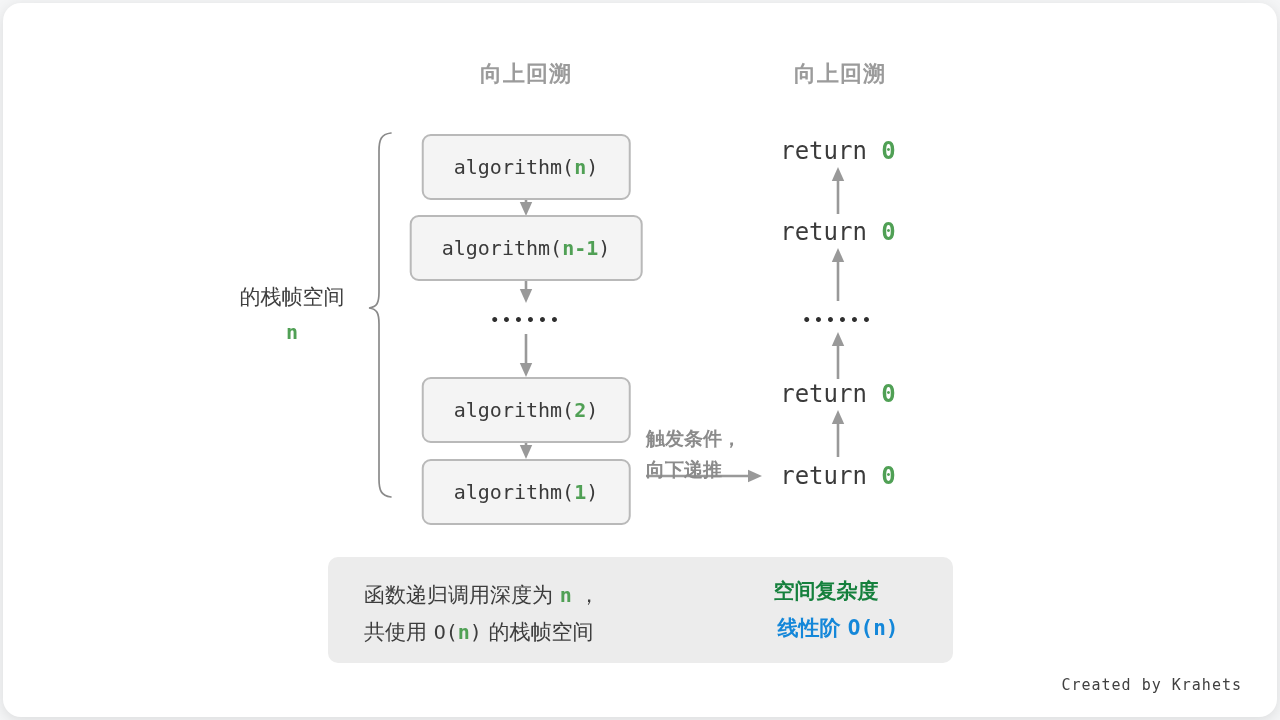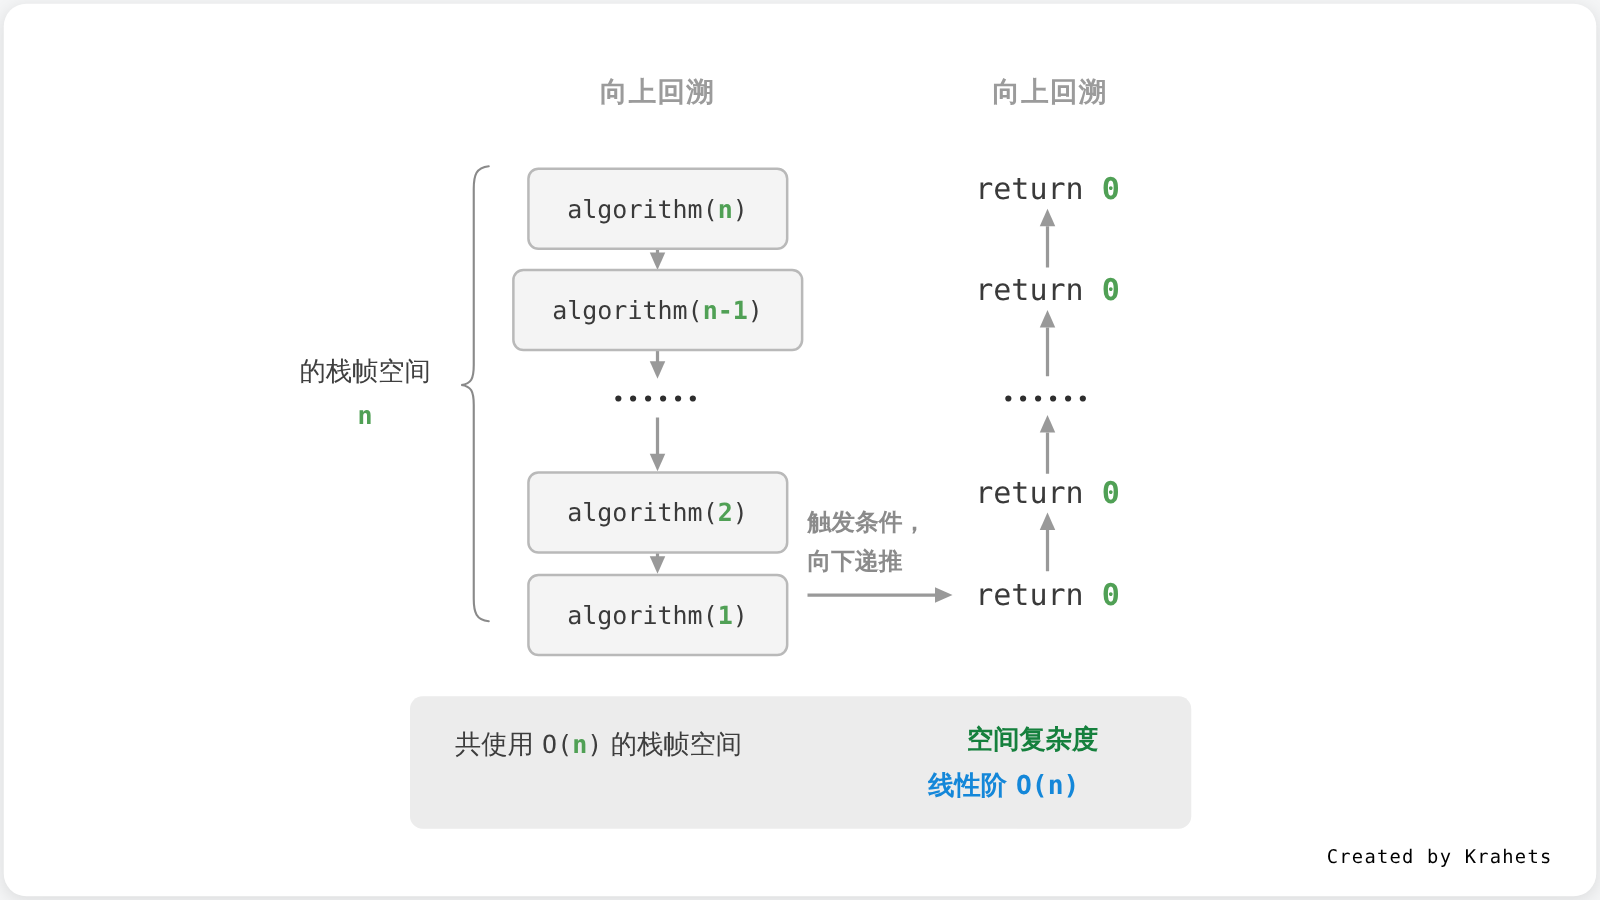--- a/index.html
+++ b/index.html
@@ -36,42 +36,43 @@
   .dots{
     transform:translateX(-50%);
     font-size:14px;font-weight:bold;letter-spacing:3px;color:#2e2e2e;
     white-space:nowrap;line-height:16px;
   }
   .depth-label{width:190px;font-size:21px;color:#3f3f3f;font-weight:500;}
   .depth-var{width:190px;font-size:20px;}
   .trigger-note{
     font-size:19px;font-weight:bold;color:#8b8b8b;line-height:31px;
     white-space:nowrap;
+    margin-top:20px;
   }
   .summary-panel{
     left:328px;top:557px;width:625px;height:106px;
     background:#ececec;border-radius:10px;
   }
   .summary-left{
     left:364px;top:577px;font-size:21px;color:#3d3d3d;line-height:37px;
     white-space:nowrap;
   }
   .summary-left .code{font-size:20px;}
   .summary-title{
     left:716px;top:577px;width:220px;
     font-size:21px;font-weight:bold;color:#15803d;white-space:nowrap;
   }
   .summary-result{
-    left:693px;top:614px;width:220px;
+    left:728px;top:614px;width:220px;
     font-size:21px;font-weight:bold;white-space:nowrap;
   }
   .watermark{
     right:38px;top:676px;
     font-family:"DejaVu Sans Mono","Liberation Mono",monospace;
-    font-size:15px;color:#000000;letter-spacing:1px;white-space:nowrap;
+    font-size:15px;color:#404040;letter-spacing:1px;white-space:nowrap;
   }
   svg.overlay{position:absolute;left:0;top:0;pointer-events:none;}
 </style>
 </head>
 <body>
 
 <div class="card"></div>
 
 <svg class="overlay" width="1280" height="720" viewBox="0 0 1280 720">
   <g stroke="#999999" stroke-width="2.6" fill="#999999">
@@ -139,18 +140,19 @@
 <div class="abs ret code" style="left:838px;top:382px;"><span>return </span><span class="green">0</span></div>
 <div class="abs ret code" style="left:838px;top:464px;"><span>return </span><span class="green">0</span></div>
 
 <div class="abs trigger-note" style="left:646px;top:403px;">
   <div>触发条件，</div>
   <div>向下递推</div>
 </div>
 
 <div class="abs summary-panel"></div>
 <div class="abs summary-left">
+  <div><span>函数递归调用深度为 </span><span class="code green">n</span><span> ，</span></div>
   <div><span>共使用 </span><span class="code">O(</span><span class="code green">n</span><span class="code">)</span><span> 的栈帧空间</span></div>
 </div>
 <div class="abs center summary-title">空间复杂度</div>
 <div class="abs center summary-result blue"><span>线性阶 </span><span class="code" style="font-weight:bold;"><span>O(</span><span>n</span><span>)</span></span></div>
 
 <div class="abs watermark">Created by Krahets</div>
 
 </body></html>

